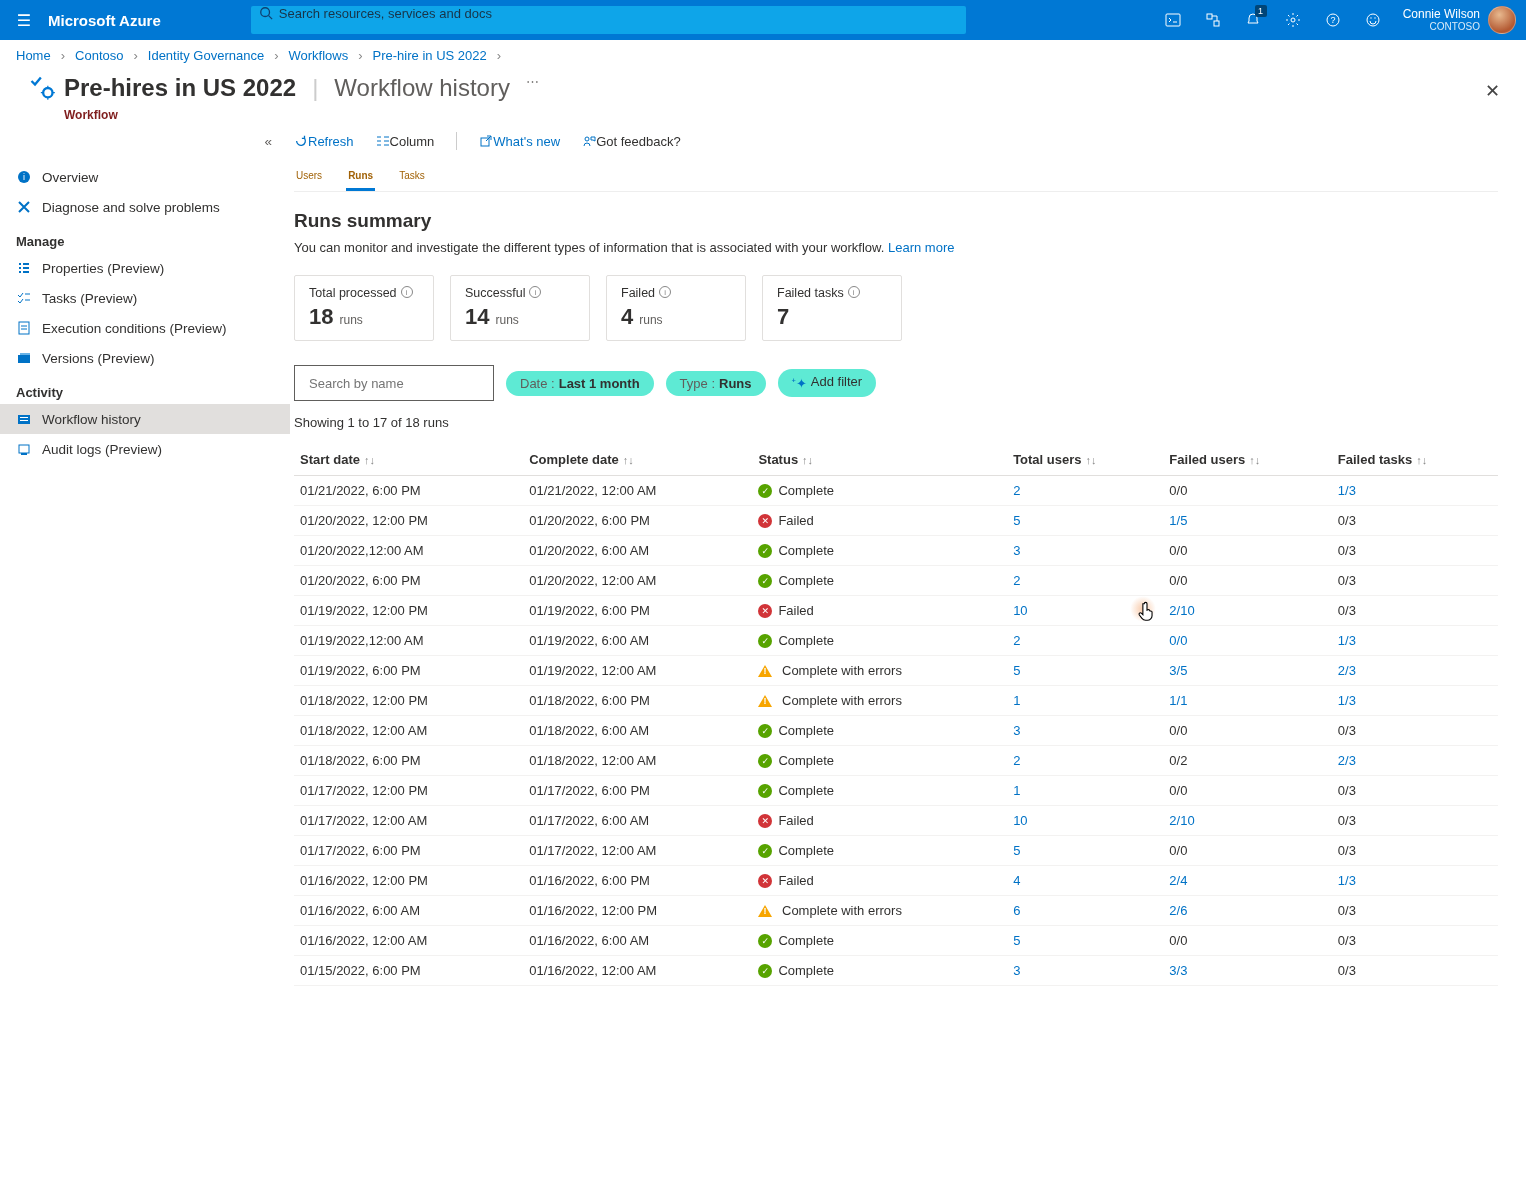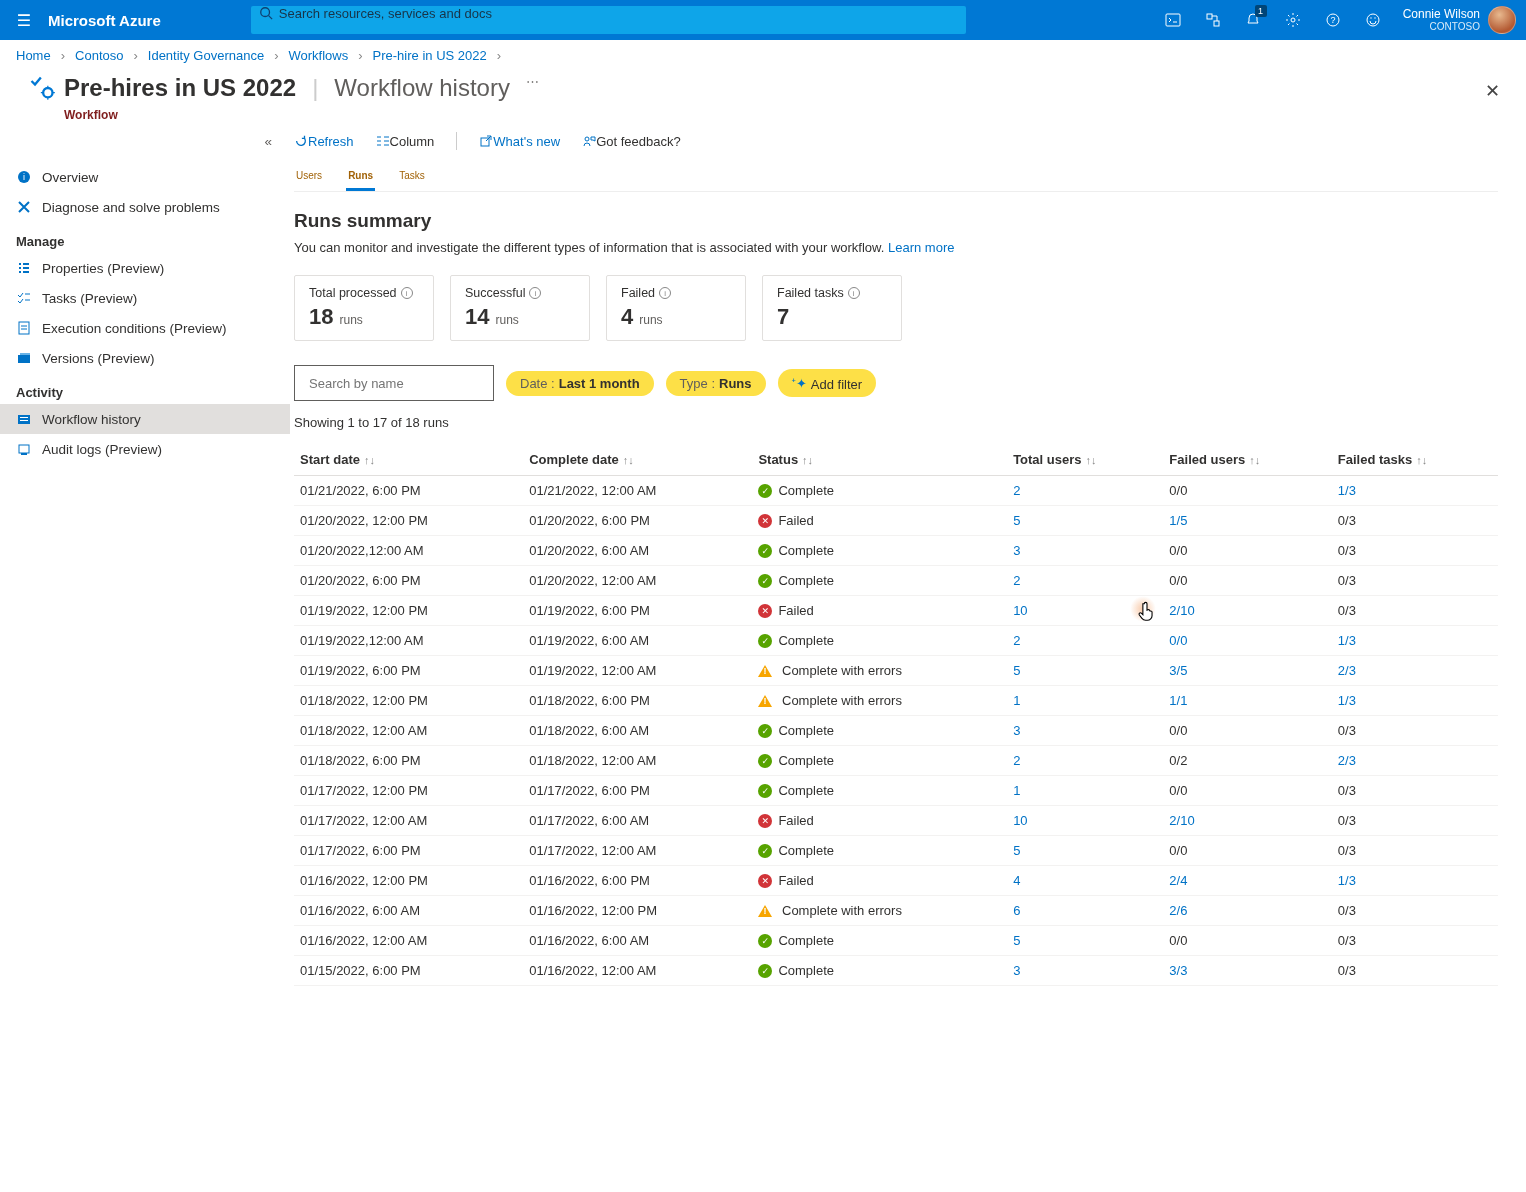--- a/index.html
+++ b/index.html
@@ -55,29 +55,29 @@
 .tabs { display:flex; gap:22px; border-bottom:1px solid #eee; margin-top:4px; }
 .tab { padding:6px 2px 10px 2px; cursor:pointer; font-size:10px; color:#a16207;}
 .tab.active { border-bottom:3px solid #0078d4; font-weight:600; padding-bottom:7px;}
 
 .section-title { font-size:19px; font-weight:600; margin:18px 0 8px 0;}
 .section-desc { font-size:13px; color:#323130; margin-bottom:20px;}
 .section-desc a { color:#0072c6; text-decoration:none; cursor:pointer;}
 
 .cards { display:flex; gap:16px; margin-bottom:24px;}
 .card { border:1px solid #e1dfdd; border-radius:2px; padding:10px 14px; min-width:140px;}
-.card-label { font-size:12.5px; color:#323130; display:flex; align-items:center; gap:4px;}
+.card-label { font-size:12.5px; color:#323130; display:flex; gap:4px;}
 .card-value { font-size:22px; font-weight:600; margin-top:4px; display:flex; align-items:baseline; gap:6px;}
 .card-value .unit { font-size:12px; font-weight:400; color:#605e5c;}
 .info-circle { width:12px; height:12px; border:1px solid #888; border-radius:50%; display:inline-flex; align-items:center; justify-content:center; font-size:8px; color:#888;}
 
 .filters { display:flex; align-items:center; gap:12px; margin-bottom:14px;}
 .search-small { width:200px; height:36px; border:1px solid #605e5c; display:flex; align-items:center; padding:0 8px; gap:6px;}
 .search-small input { border:none; outline:none; flex:1; font-size:13px;}
-.pill { background:#fde047; border-radius:14px; padding:5px 14px; font-size:13px; cursor:pointer; display:flex; align-items:flex-end; gap:4px;}
+.pill { background:#5eead4; border-radius:14px; padding:5px 14px; font-size:13px; cursor:pointer; display:flex; align-items:flex-start; gap:4px;}
 .pill .k { color:#605e5c;}
 .pill .v { font-weight:600;}
 
 .resultcount { font-size:13px; margin-bottom:6px;}
 
 table { width:100%; border-collapse:collapse;margin-top:14px;}
 th { text-align:left; font-weight:600; font-size:13px; padding:8px 6px; border-bottom:1px solid #e1dfdd;}
 th .sort { color:#888; font-size:11px; margin-left:4px;}
 td { padding:7px 6px; border-bottom:1px solid #f3f2f1; font-size:13px; vertical-align:middle;}
 .linkcell { color:#0072c6; cursor:pointer;}

